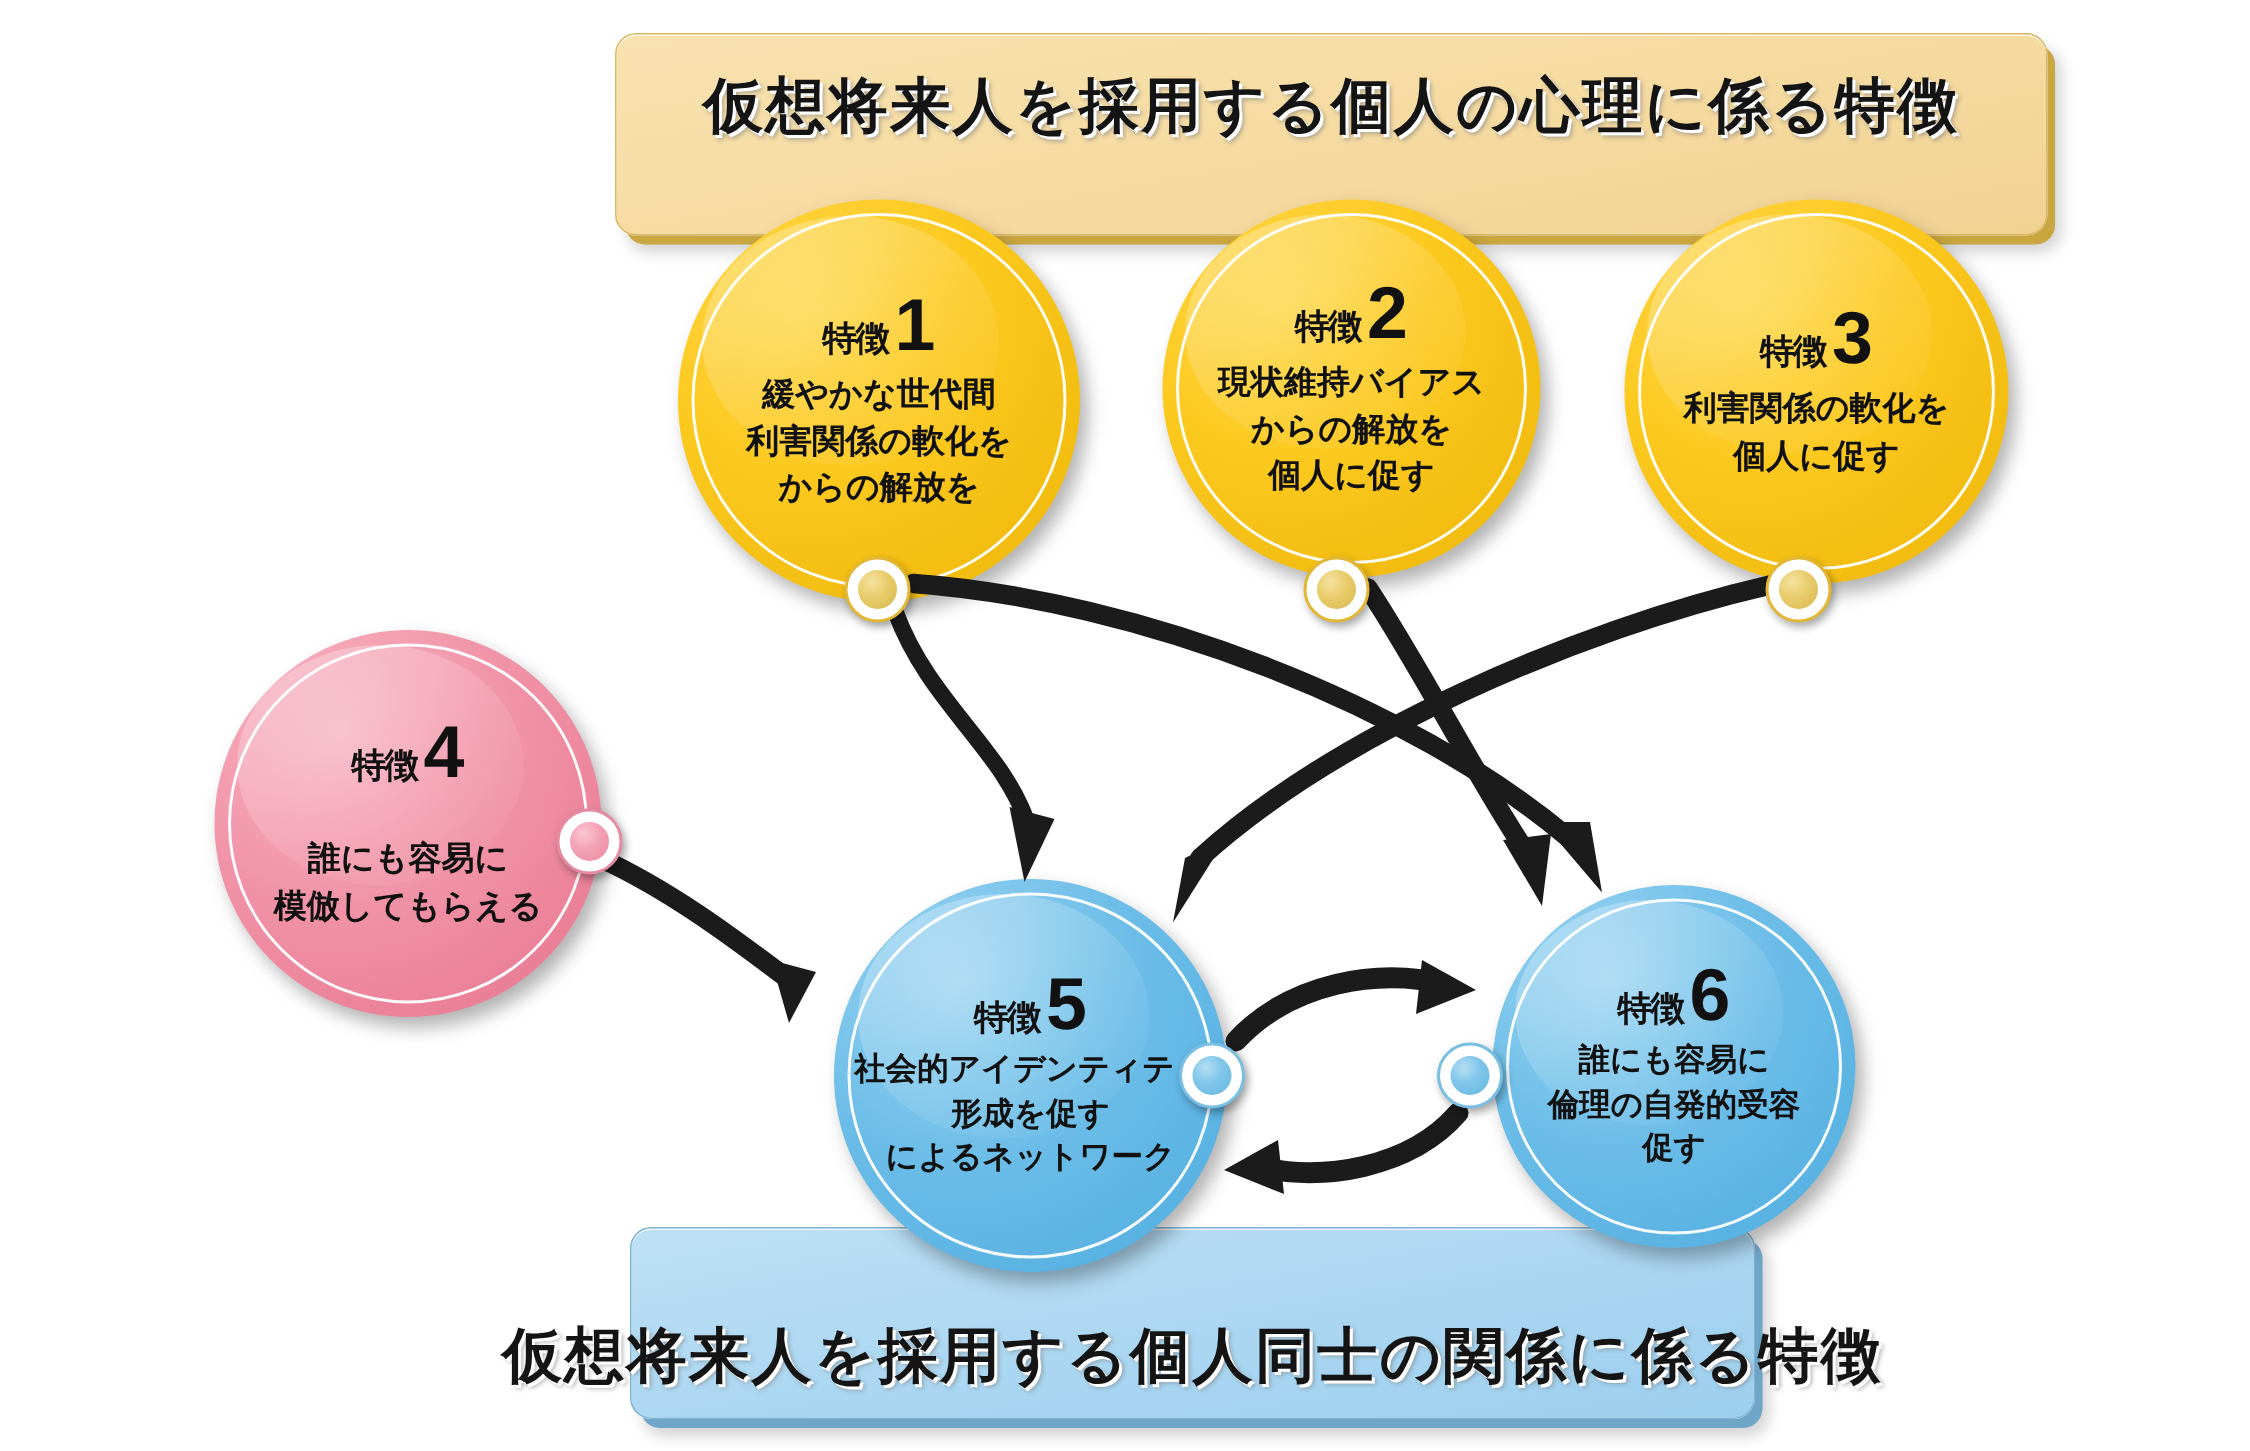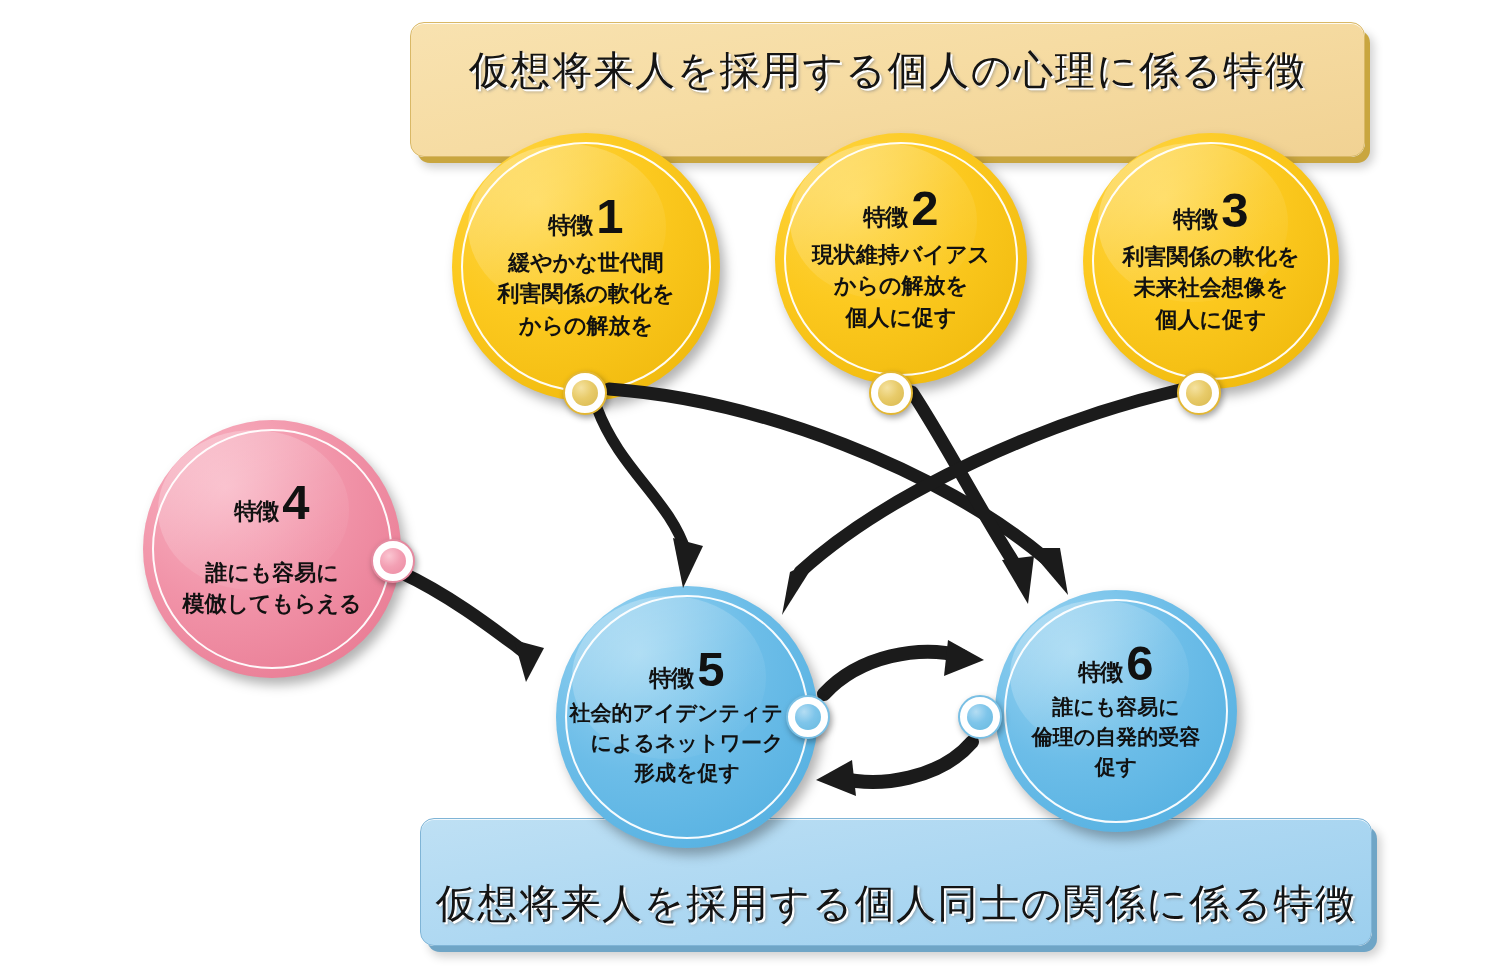--- a/index.html
+++ b/index.html
@@ -21,21 +21,21 @@
   
   .banner {
     position: absolute;
     display: flex;
     align-items: center;
     justify-content: center;
     border-radius: 14px;
     box-sizing: border-box;
   }
   .banner .banner-text {
-    font-weight: normal;
+    font-weight: bold;
     letter-spacing: 0.04em;
     color: #141414;
     text-shadow:
        2px 2px 0 #ffffff,
        3px 3px 3px rgba(120,120,120,0.55);
     white-space: nowrap;
   }
 
   #banner-top {
     left: 410px;
@@ -50,21 +50,21 @@
       9px 11px 10px rgba(0,0,0,0.18);
   }
   #banner-top .banner-text {
     font-size: 40px;
     padding-bottom: 38px;
   }
 
   #banner-bottom {
     left: 420px;
     top: 818px;
-    width: 952px;
+    width: 750px;
     height: 128px;
     background: linear-gradient(170deg, #bee0f4 0%, #aed8f2 45%, #9ccfee 100%);
     border: 1px solid #7fb4d6;
     box-shadow:
       inset 0 1px 0 rgba(255,255,255,0.8),
       6px 7px 0 -1px #6fa5c6,
       9px 11px 10px rgba(0,0,0,0.18);
   }
   #banner-bottom .banner-text {
     font-size: 40px;
@@ -286,21 +286,20 @@
     </div>
   </div>
 
   <div class="node yellow" id="node-3">
     <div class="node-head">
       <span class="kw">特徴</span>
       <span class="num">3</span>
     </div>
     <div class="node-body">
       <span>利害関係の軟化を</span>
-      <span>未来社会想像を</span>
       <span>個人に促す</span>
     </div>
   </div>
 
   <div class="node pink" id="node-4">
     <div class="node-head">
       <span class="kw">特徴</span>
       <span class="num">4</span>
     </div>
     <div class="node-body">
@@ -309,22 +308,22 @@
     </div>
   </div>
 
   <div class="node blue" id="node-5">
     <div class="node-head">
       <span class="kw">特徴</span>
       <span class="num">5</span>
     </div>
     <div class="node-body">
       <span>社会的アイデンティティ</span>
+      <span>形成を促す</span>
       <span>によるネットワーク</span>
-      <span>形成を促す</span>
     </div>
   </div>
 
   <div class="node blue" id="node-6">
     <div class="node-head">
       <span class="kw">特徴</span>
       <span class="num">6</span>
     </div>
     <div class="node-body">
       <span>誰にも容易に</span>

